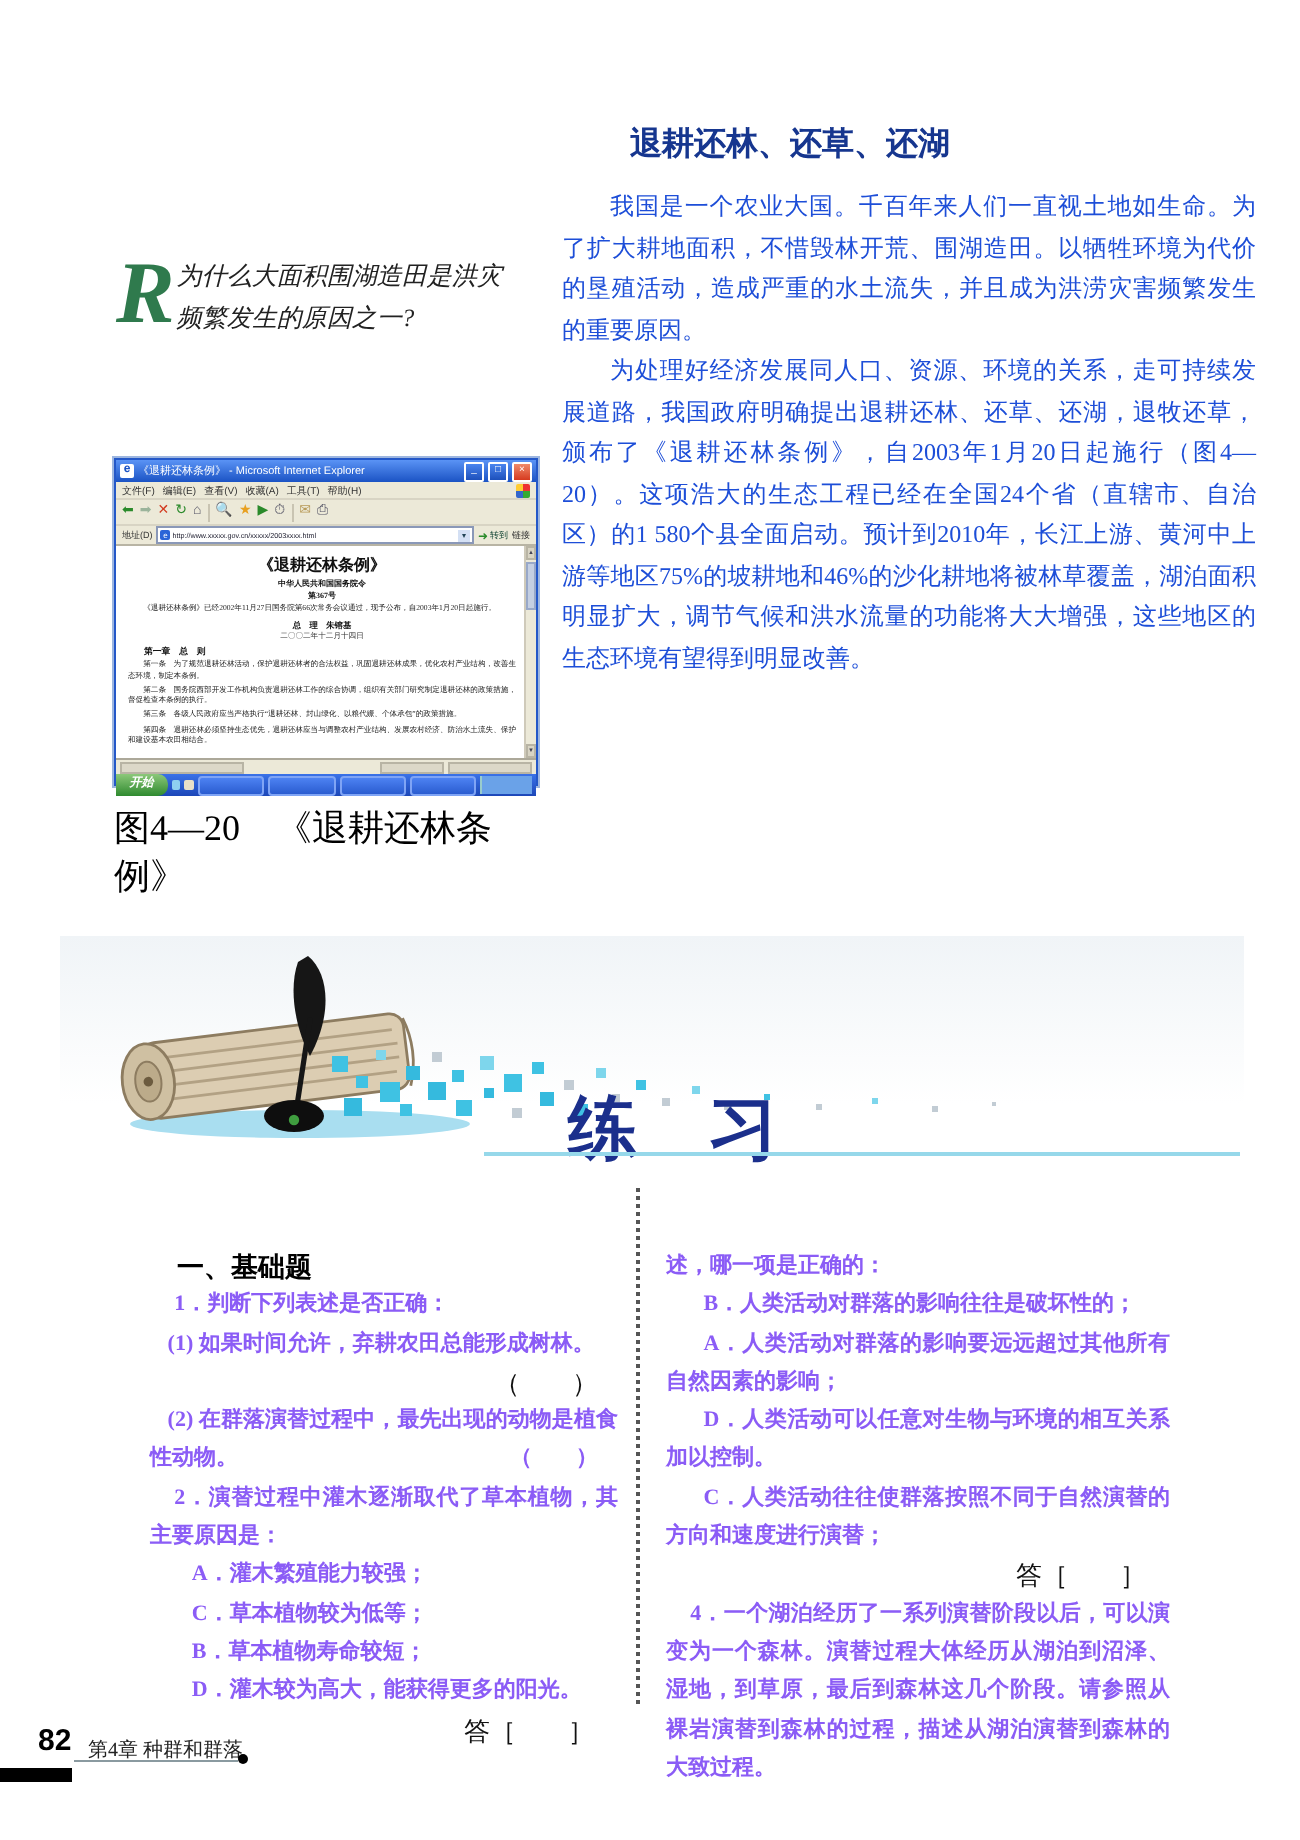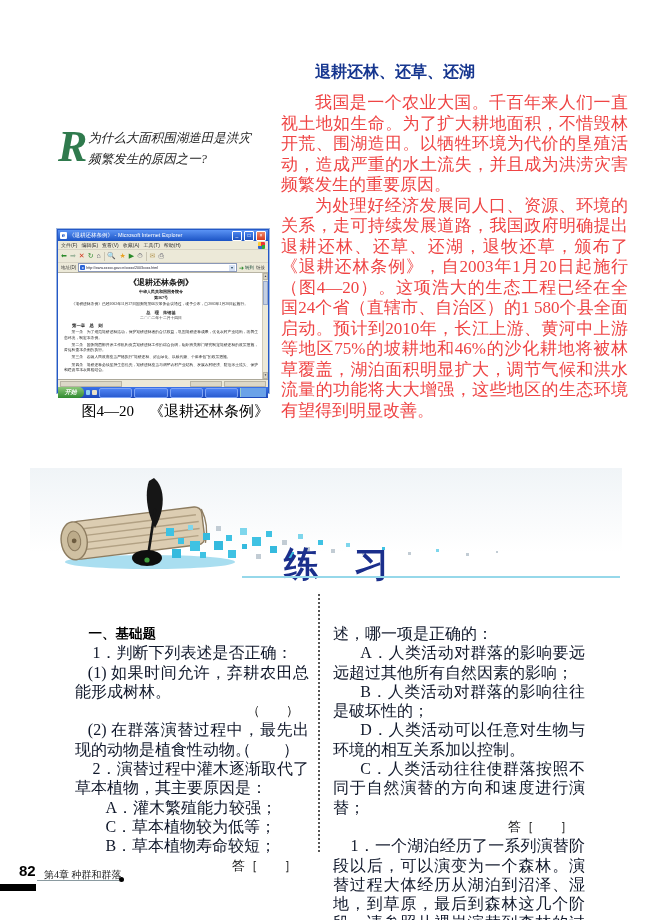--- a/index.html
+++ b/index.html
@@ -9,22 +9,22 @@
   
   .margin-note{position:absolute;left:58px;top:128px;width:205px;
                font-style:italic;font-size:12.5px;line-height:21px;color:#222;}
   .r-init{float:left;font-family:"Liberation Serif",serif;font-style:italic;font-weight:bold;
           font-size:44px;line-height:34px;color:#2f7a4d;margin:2px 1px 0 0;}
 
   
   .article{position:absolute;left:281px;top:62px;width:347px;}
   .article h2{margin:0 0 10px 34px;font-family:"Liberation Sans",sans-serif;
               font-size:16px;font-weight:bold;color:#16368f;}
-  .article p{margin:0;font-size:17px;line-height:20.5px;text-align:justify;
-             text-indent:2em;color:#ef4444;}
+  .article p{margin:0;font-size:12px;line-height:20.5px;text-align:justify;
+             text-indent:2em;color:#1d4ed8;}
 
   
   .figure{position:absolute;left:57px;top:229px;width:212px;}
   .ie-window{width:210px;height:162px;border:1px solid #2458c8;background:#0f766e;
              font-family:"Liberation Sans",sans-serif;box-shadow:0 0 0 1px #9db6e0;}
   .titlebar{height:11px;background:linear-gradient(#5a93f5,#1b53c4);display:flex;
             align-items:center;padding:0 2px;gap:2px;}
   .ie-ico{width:7px;height:7px;background:#fff;color:#1b53c4;font-size:6px;line-height:7px;
           text-align:center;font-weight:bold;border-radius:1px;}
   .title-text{flex:1;color:#fff;font-size:5.5px;white-space:nowrap;overflow:hidden;}
@@ -70,33 +70,33 @@
   .st-seg{height:4px;background:#dcd8c8;border:1px solid #b8b4a4;}
   .taskbar{height:11px;background:linear-gradient(#3a72e8,#1c47b8);display:flex;
            align-items:center;gap:2px;padding-right:2px;}
   .start-btn{height:11px;width:27px;background:linear-gradient(#8cc87a,#2f8a2f);
              border-radius:0 5px 5px 0;color:#fff;font-size:6px;line-height:11px;
              font-weight:bold;font-style:italic;text-align:center;}
   .ql{width:5px;height:5px;border-radius:1px;}
   .task-btn{width:33px;height:8px;background:linear-gradient(#4d82f2,#2a5cd0);
             border:1px solid #7fa4f5;border-radius:2px;}
   .tray{margin-left:auto;width:26px;height:9px;background:#6aa2e8;border-left:1px solid #9cc;}
-  figcaption{margin-top:9px;text-align:right;font-size:15px;color:#000;}
+  figcaption{margin-top:9px;text-align:left;font-size:18px;color:#000;}
 
   
   .banner{position:absolute;left:30px;top:468px;width:592px;height:112px;
           background:linear-gradient(#f0f4f7,#ffffff 75%);}
   .banner svg{position:absolute;left:0;top:0;}
   .banner-title{position:absolute;left:254px;top:73px;font-family:"Liberation Sans",sans-serif;
                 font-size:35px;font-weight:bold;color:#1b2f8c;white-space:nowrap;}
   .banner-line{position:absolute;left:212px;top:108px;width:378px;height:2px;background:#96d8ea;}
 
   
   .col{position:absolute;top:624px;}
-  .col p{margin:0;font-size:16px;line-height:19.3px;text-align:justify;color:#0f172a;}
+  .col p{margin:0;font-size:11px;line-height:19.3px;text-align:justify;color:#8b5cf6;font-weight:bold;}
   .col-left{left:75px;width:234px;}
   .col-right{left:333px;width:252px;}
   .divider{position:absolute;left:318px;top:594px;height:258px;border-left:2px dotted #555;width:0;}
   .sec-title{font-size:13.5px;font-weight:bold;text-indent:1em;line-height:19.3px;
              font-family:"Liberation Sans",sans-serif;color:#000;}
   .ind1{text-indent:1.1em;}
   .ind07{text-indent:0.8em;}
   .opt{text-indent:1.9em;}
   .optr{text-indent:1.7em;}
   .bracket-line{text-align:right;padding-right:10px;font-size:13px;line-height:19.3px;}
@@ -271,31 +271,32 @@
     <p class="ind07">(1) 如果时间允许，弃耕农田总能形成树林。</p>
     <div class="bracket-line">（　　）</div>
     <p class="ind07 rel">
       <span>(2) 在群落演替过程中，最先出现的动物是植食性动物。</span>
       <span class="bracket-abs">（　　）</span>
     </p>
     <p class="ind1">2．演替过程中灌木逐渐取代了草本植物，其主要原因是：</p>
     <p class="opt">A．灌木繁殖能力较强；</p>
     <p class="opt">C．草本植物较为低等；</p>
     <p class="opt">B．草本植物寿命较短；</p>
+    <p class="opt">D．灌木较为高大，能获得更多的阳光。</p>
     <div class="answer">答［　　］</div>
   </div>
 
   <div class="col col-right">
     <p>述，哪一项是正确的：</p>
+    <p class="optr">B．人类活动对群落的影响往往是破坏性的；</p>
     <p class="optr">A．人类活动对群落的影响要远远超过其他所有自然因素的影响；</p>
-    <p class="optr">B．人类活动对群落的影响往往是破坏性的；</p>
     <p class="optr">D．人类活动可以任意对生物与环境的相互关系加以控制。</p>
     <p class="optr">C．人类活动往往使群落按照不同于自然演替的方向和速度进行演替；</p>
     <div class="answer">答［　　］</div>
-    <p class="ind1">1．一个湖泊经历了一系列演替阶段以后，可以演变为一个森林。演替过程大体经历从湖泊到沼泽、湿地，到草原，最后到森林这几个阶段。请参照从裸岩演替到森林的过程，描述从湖泊演替到森林的大致过程。</p>
+    <p class="ind1">4．一个湖泊经历了一系列演替阶段以后，可以演变为一个森林。演替过程大体经历从湖泊到沼泽、湿地，到草原，最后到森林这几个阶段。请参照从裸岩演替到森林的过程，描述从湖泊演替到森林的大致过程。</p>
   </div>
 
   <span class="pagenum">82</span>
   <span class="chapter">第4章 种群和群落</span>
   <div class="footer-line"></div>
   <div class="footer-dot"></div>
   <div class="black-bar"></div>
 
 </div>
 

